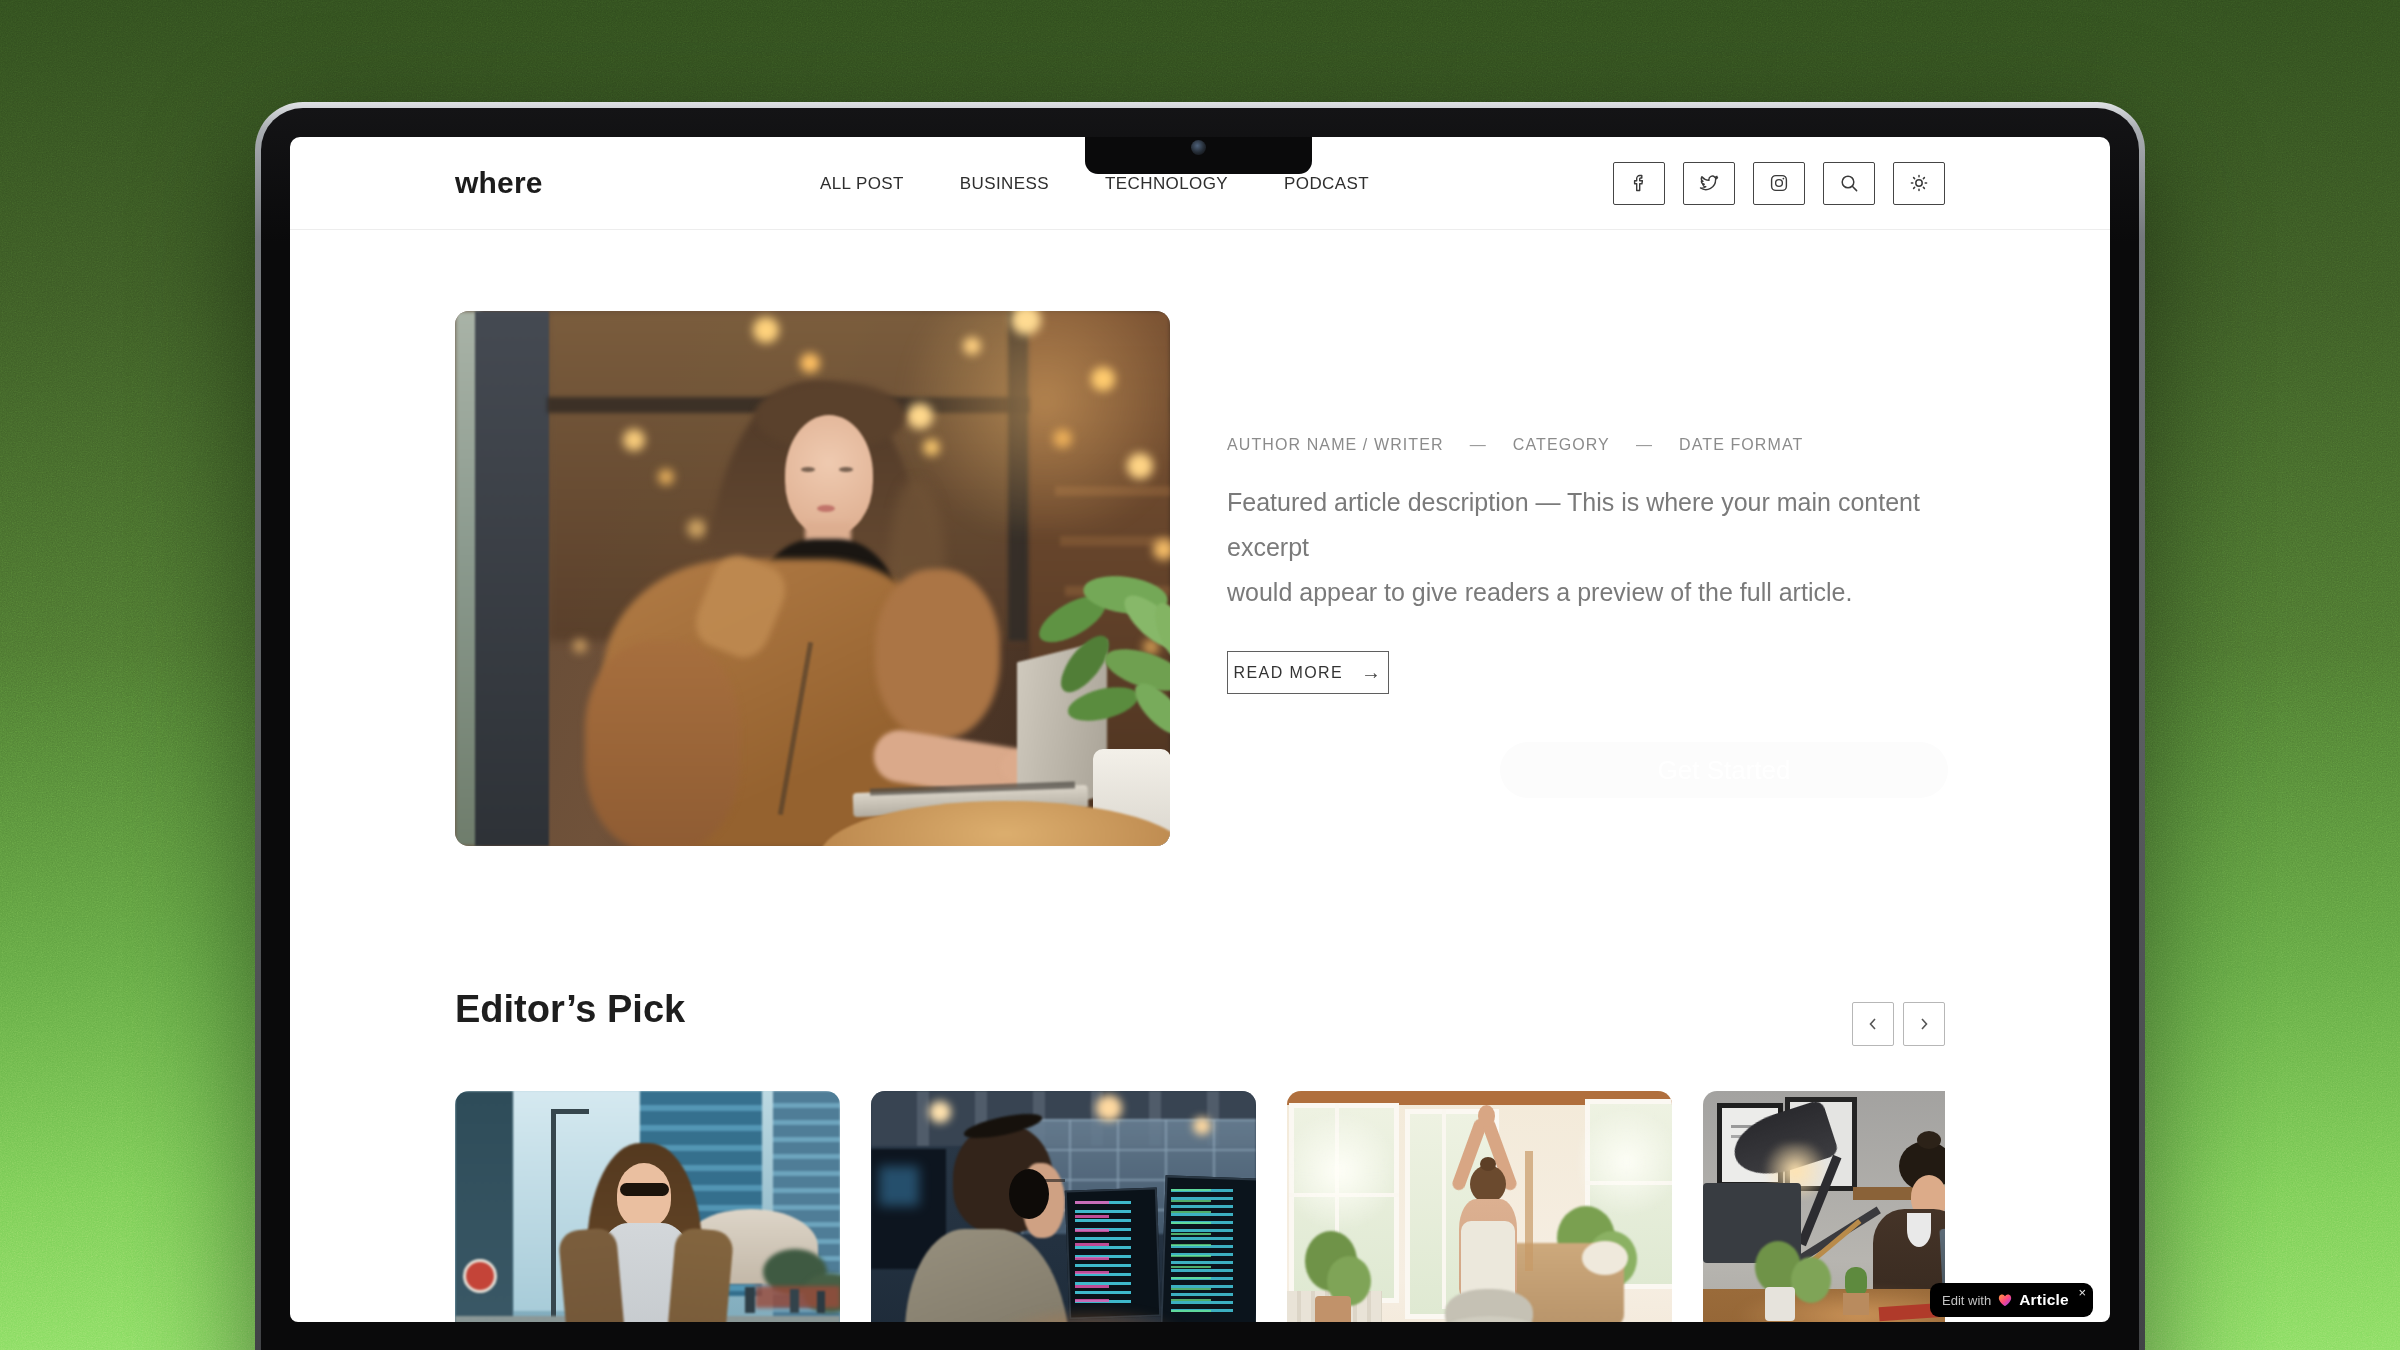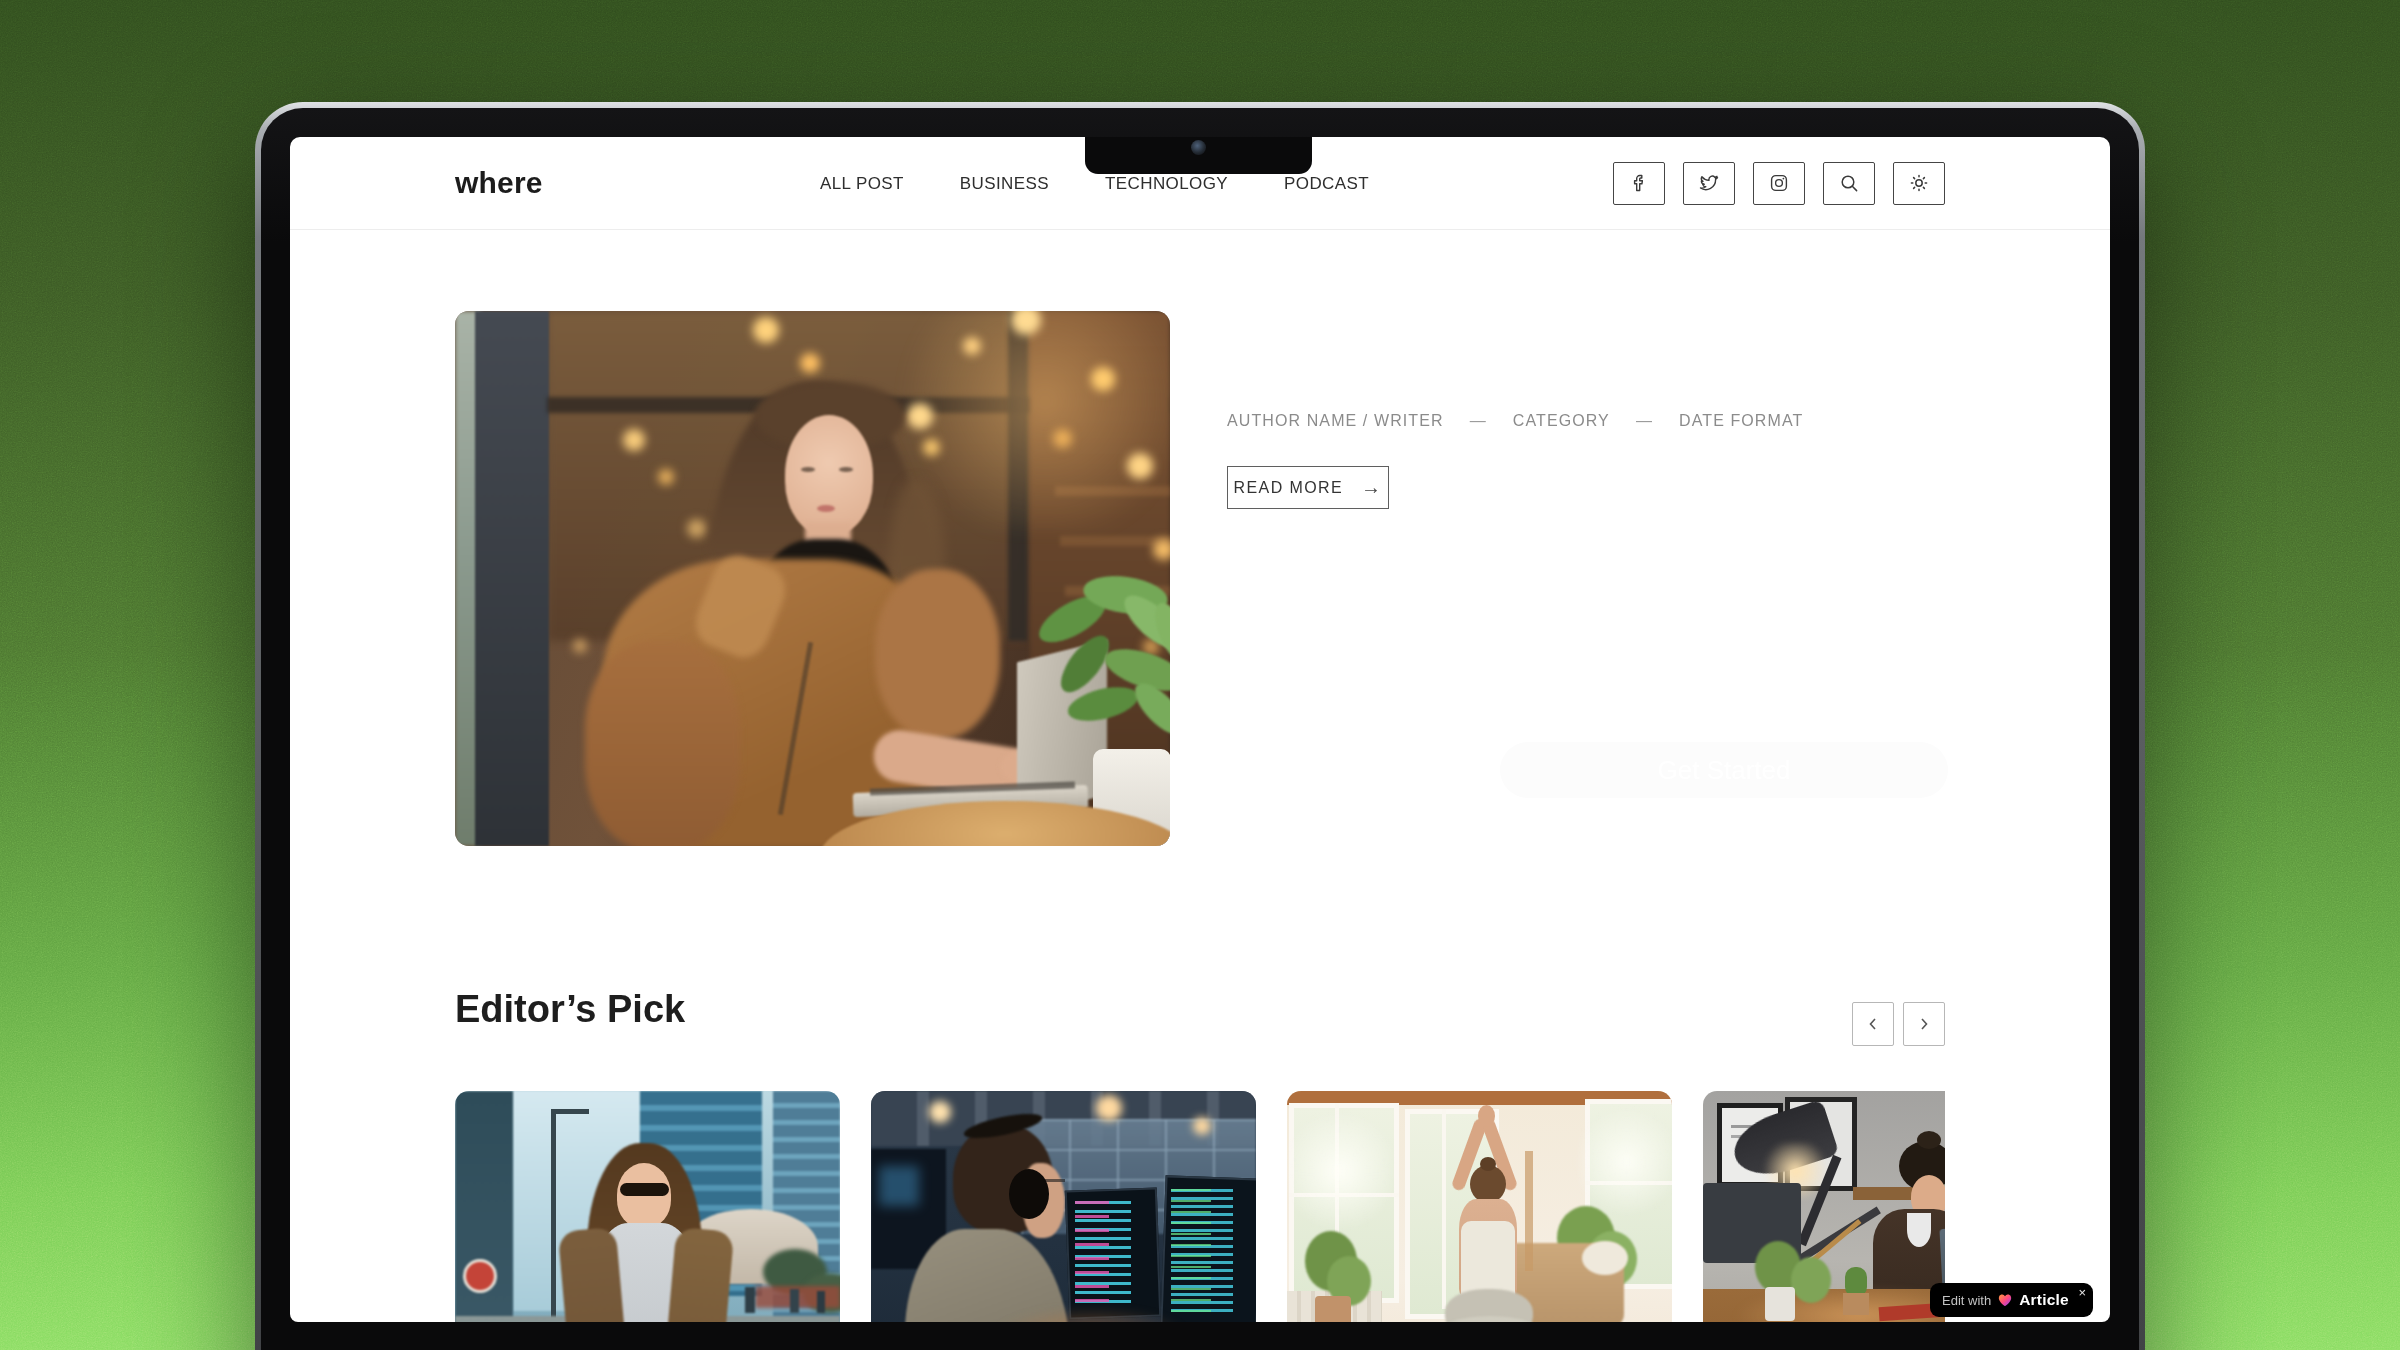--- a/index.html
+++ b/index.html
@@ -26,21 +26,21 @@
   .logo{font-size:30px;font-weight:700;letter-spacing:.2px;color:#1c1c1c;cursor:pointer;}
   .nav{position:absolute;left:530px;top:0;height:93px;display:flex;align-items:center;gap:56px;}
   .nav span{font-size:17px;color:#2e2e2e;letter-spacing:.4px;white-space:nowrap;cursor:pointer;}
   .icons{margin-left:auto;display:flex;gap:18px;}
   .icobox{width:50px;height:41px;border:1.5px solid #454545;border-radius:2px;display:flex;align-items:center;justify-content:center;cursor:pointer;background:#fff;}
   
   .main{position:relative;height:1092px;}
   .heroimg{left:165px;top:81px;width:715px;height:535px;border-radius:14px;overflow:hidden;cursor:pointer;}
   .herotxt{left:937px;top:162px;width:760px;}
   .herotxt h1{margin:0;font-size:46px;line-height:57px;font-weight:700;color:#222;letter-spacing:-.3px;white-space:pre-line;}
-  .meta{margin-top:20px;display:flex;gap:26px;align-items:center;font-size:16px;letter-spacing:1.1px;color:#8b8b8b;}
+  .meta{margin-top:44px;display:flex;gap:26px;align-items:center;font-size:16px;letter-spacing:1.1px;color:#8b8b8b;}
   .meta .dash{color:#9a9a9a;}
   .desc{margin-top:26px;font-size:25px;line-height:45px;color:#7a7a7a;white-space:pre-line;}
   .rmbtn{margin-top:36px;width:160px;height:41px;border:1.5px solid #5f5f5f;background:#fff;display:flex;align-items:center;justify-content:center;gap:18px;font-size:16px;letter-spacing:1.4px;color:#333;cursor:pointer;}
   .ghostbtn{left:1210px;top:512px;width:448px;height:56px;border-radius:28px;background:#fcfcfc;color:#ffffff;font-size:26px;display:flex;align-items:center;justify-content:center;}
   .ghosttxt{left:1255px;top:388px;font-size:33px;font-weight:700;color:#f4f4f4;white-space:nowrap;}
   .ep-h{left:165px;top:758px;font-size:38px;font-weight:700;color:#1e1e1e;}
   .arrbtn{width:40px;height:42px;border:1.5px solid #b7b7b7;border-radius:2px;background:#fff;display:flex;align-items:center;justify-content:center;cursor:pointer;}
   .cards{left:165px;top:861px;width:1490px;height:231px;overflow:hidden;display:flex;gap:31px;}
   .card{flex:none;width:385px;height:420px;border-radius:14px;overflow:hidden;position:relative;cursor:pointer;}
   
@@ -174,20 +174,22 @@
           <div class="i ghostbtn">Get Started</div>
 
           <div class="i herotxt">
             <div class="meta">
               <span>AUTHOR NAME / WRITER</span>
               <span class="dash">—</span>
               <span>CATEGORY</span>
               <span class="dash">—</span>
               <span>DATE FORMAT</span>
             </div>
+            <div class="desc">Featured article description — This is where your main content excerpt
+would appear to give readers a preview of the full article.</div>
             <div class="rmbtn">
               <span>READ MORE</span>
               <span style="font-size:20px;color:#444;">→</span>
             </div>
           </div>
 
           <div class="i ep-h">Editor’s Pick</div>
           <div class="i arrbtn" style="left:1562px;top:772px;">
             <svg width="18" height="18" viewBox="0 0 18 18" fill="none" stroke="#555" stroke-width="1.6">
                 <path d="M11 4 6.5 9l4.5 5"></path>

